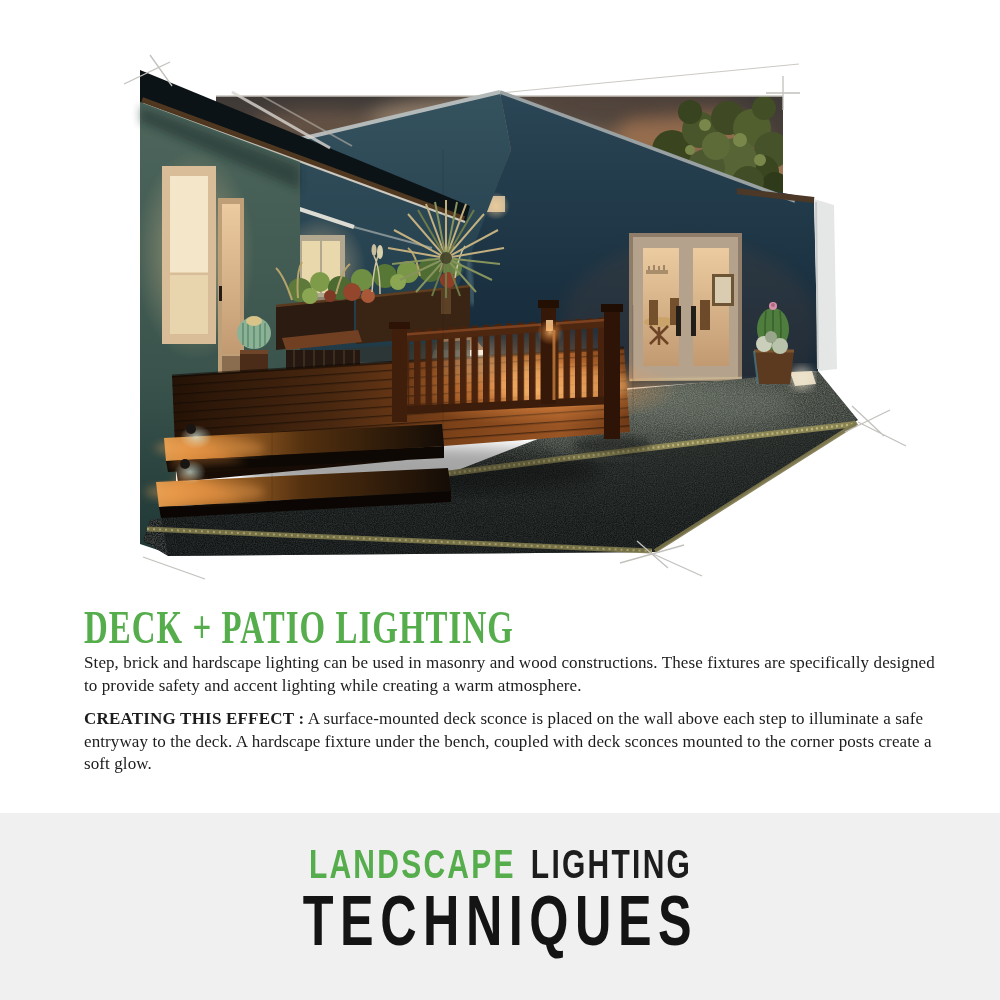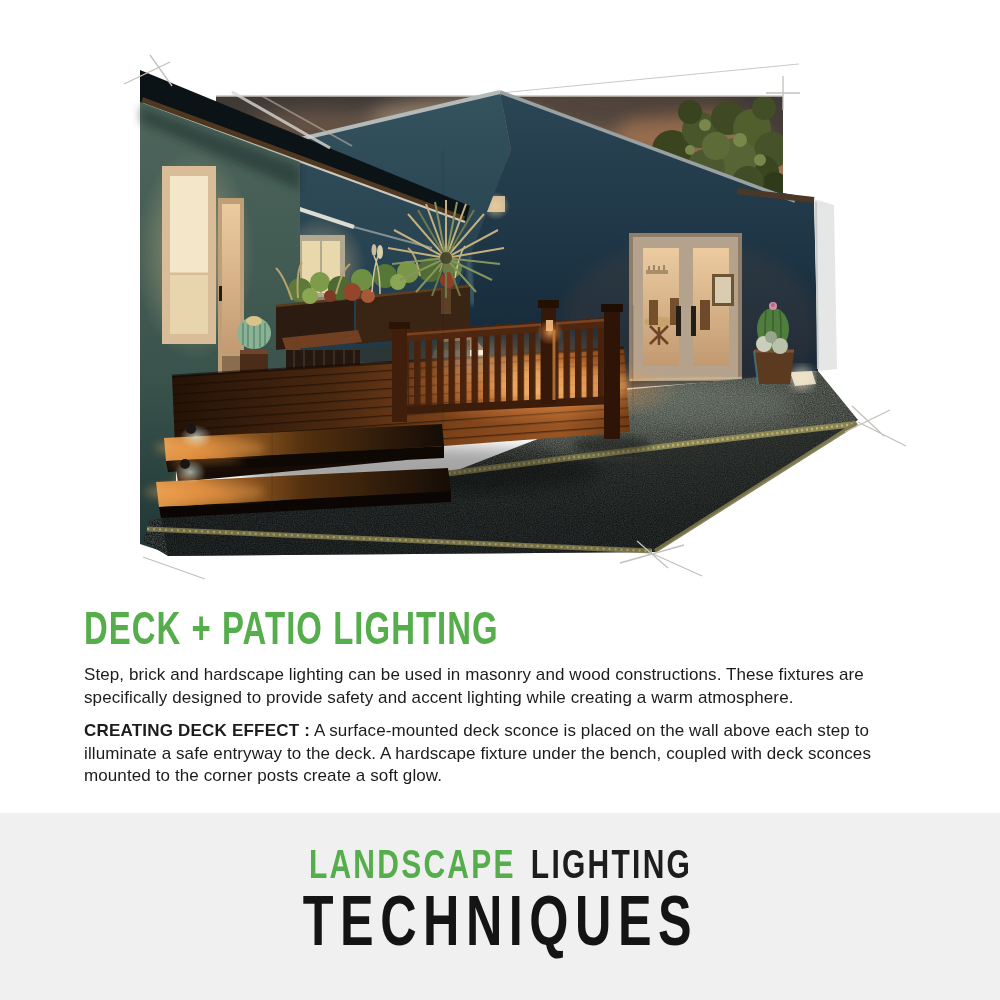--- a/index.html
+++ b/index.html
@@ -1,23 +1,23 @@
 <!DOCTYPE html>
 <html><head>
 <meta charset="utf-8">
 <style>
   html,body{margin:0;padding:0;background:#ffffff;}
   .page{position:relative;width:1000px;height:1000px;background:#ffffff;overflow:hidden;
         font-family:"Liberation Sans","DejaVu Sans",sans-serif;-webkit-font-smoothing:antialiased;}
   .hero{position:absolute;top:0;left:0;width:1000px;height:600px;}
-  .content{position:absolute;top:604px;left:84px;width:856px;}
+  .content{position:absolute;top:604px;left:84px;width:856px;font-family:Liberation Serif, serif;}
   h1.heading{margin:0;line-height:1;font-size:47px;font-weight:700;color:#55ad4b;}
   .cond{display:inline-block;transform:scaleX(0.70);transform-origin:left center;white-space:nowrap;letter-spacing:1.5px;}
   p.body{margin:0;font-size:17px;line-height:22.5px;color:#1c1c1c;letter-spacing:0.1px;}
-  p.body.first{margin-top:13px;}
+  p.body.first{margin-top:1px;}
   p.body.second{margin-top:11px;}
   p.body strong{font-weight:700;letter-spacing:0.2px;}
   .footer{position:absolute;top:813px;left:0;width:1000px;height:187px;background:#f0f0f0;text-align:center;}
   .brand-line1{margin-top:31px;line-height:40px;font-size:40px;font-weight:700;}
   .cond-c{display:inline-block;transform:scaleX(0.75);transform-origin:center;white-space:nowrap;letter-spacing:3px;}
   .brand-line1 .g{color:#55ad4b;}
   .brand-line1 .d{color:#1d1d1d;margin-left:20px;}
   .brand-line2{margin-top:5px;line-height:64px;font-size:70px;font-weight:700;color:#141414;text-align:center;}
   .brand-line2 .cond-c2{display:inline-block;transform:scaleX(0.72);transform-origin:center;white-space:nowrap;letter-spacing:9px;}
 </style>
@@ -369,21 +369,21 @@
         <path d="M845,432 L890,410 M852,406 L884,436 M858,422 L906,446"></path>
         <path d="M620,563 L684,545 M637,541 L668,568 M651,553 L702,576"></path>
         <path d="M143,557 L205,579"></path>
       </g>
     </svg>
   </div>
 
   <div class="content">
     <h1 class="heading"><span class="cond">DECK + PATIO LIGHTING</span></h1>
     <p class="body first">Step, brick and hardscape lighting can be used in masonry and wood constructions. These fixtures are specifically designed to provide safety and accent lighting while creating a warm atmosphere.</p>
-    <p class="body second"><strong>CREATING DECK EFFECT :</strong> <span>A surface-mounted deck sconce is placed on the wall above each step to illuminate a safe entryway to the deck. A hardscape fixture under the bench, coupled with deck sconces mounted to the corner posts create a soft glow.</span></p>
+    <p class="body second"><strong>CREATING THIS EFFECT :</strong> <span>A surface-mounted deck sconce is placed on the wall above each step to illuminate a safe entryway to the deck. A hardscape fixture under the bench, coupled with deck sconces mounted to the corner posts create a soft glow.</span></p>
   </div>
 
   <div class="footer">
     <div class="brand-line1">
       <span class="cond-c"><span class="g">LANDSCAPE</span><span class="d">LIGHTING</span></span>
     </div>
     <div class="brand-line2">
       <span class="cond-c2">TECHNIQUES</span>
     </div>
   </div>

